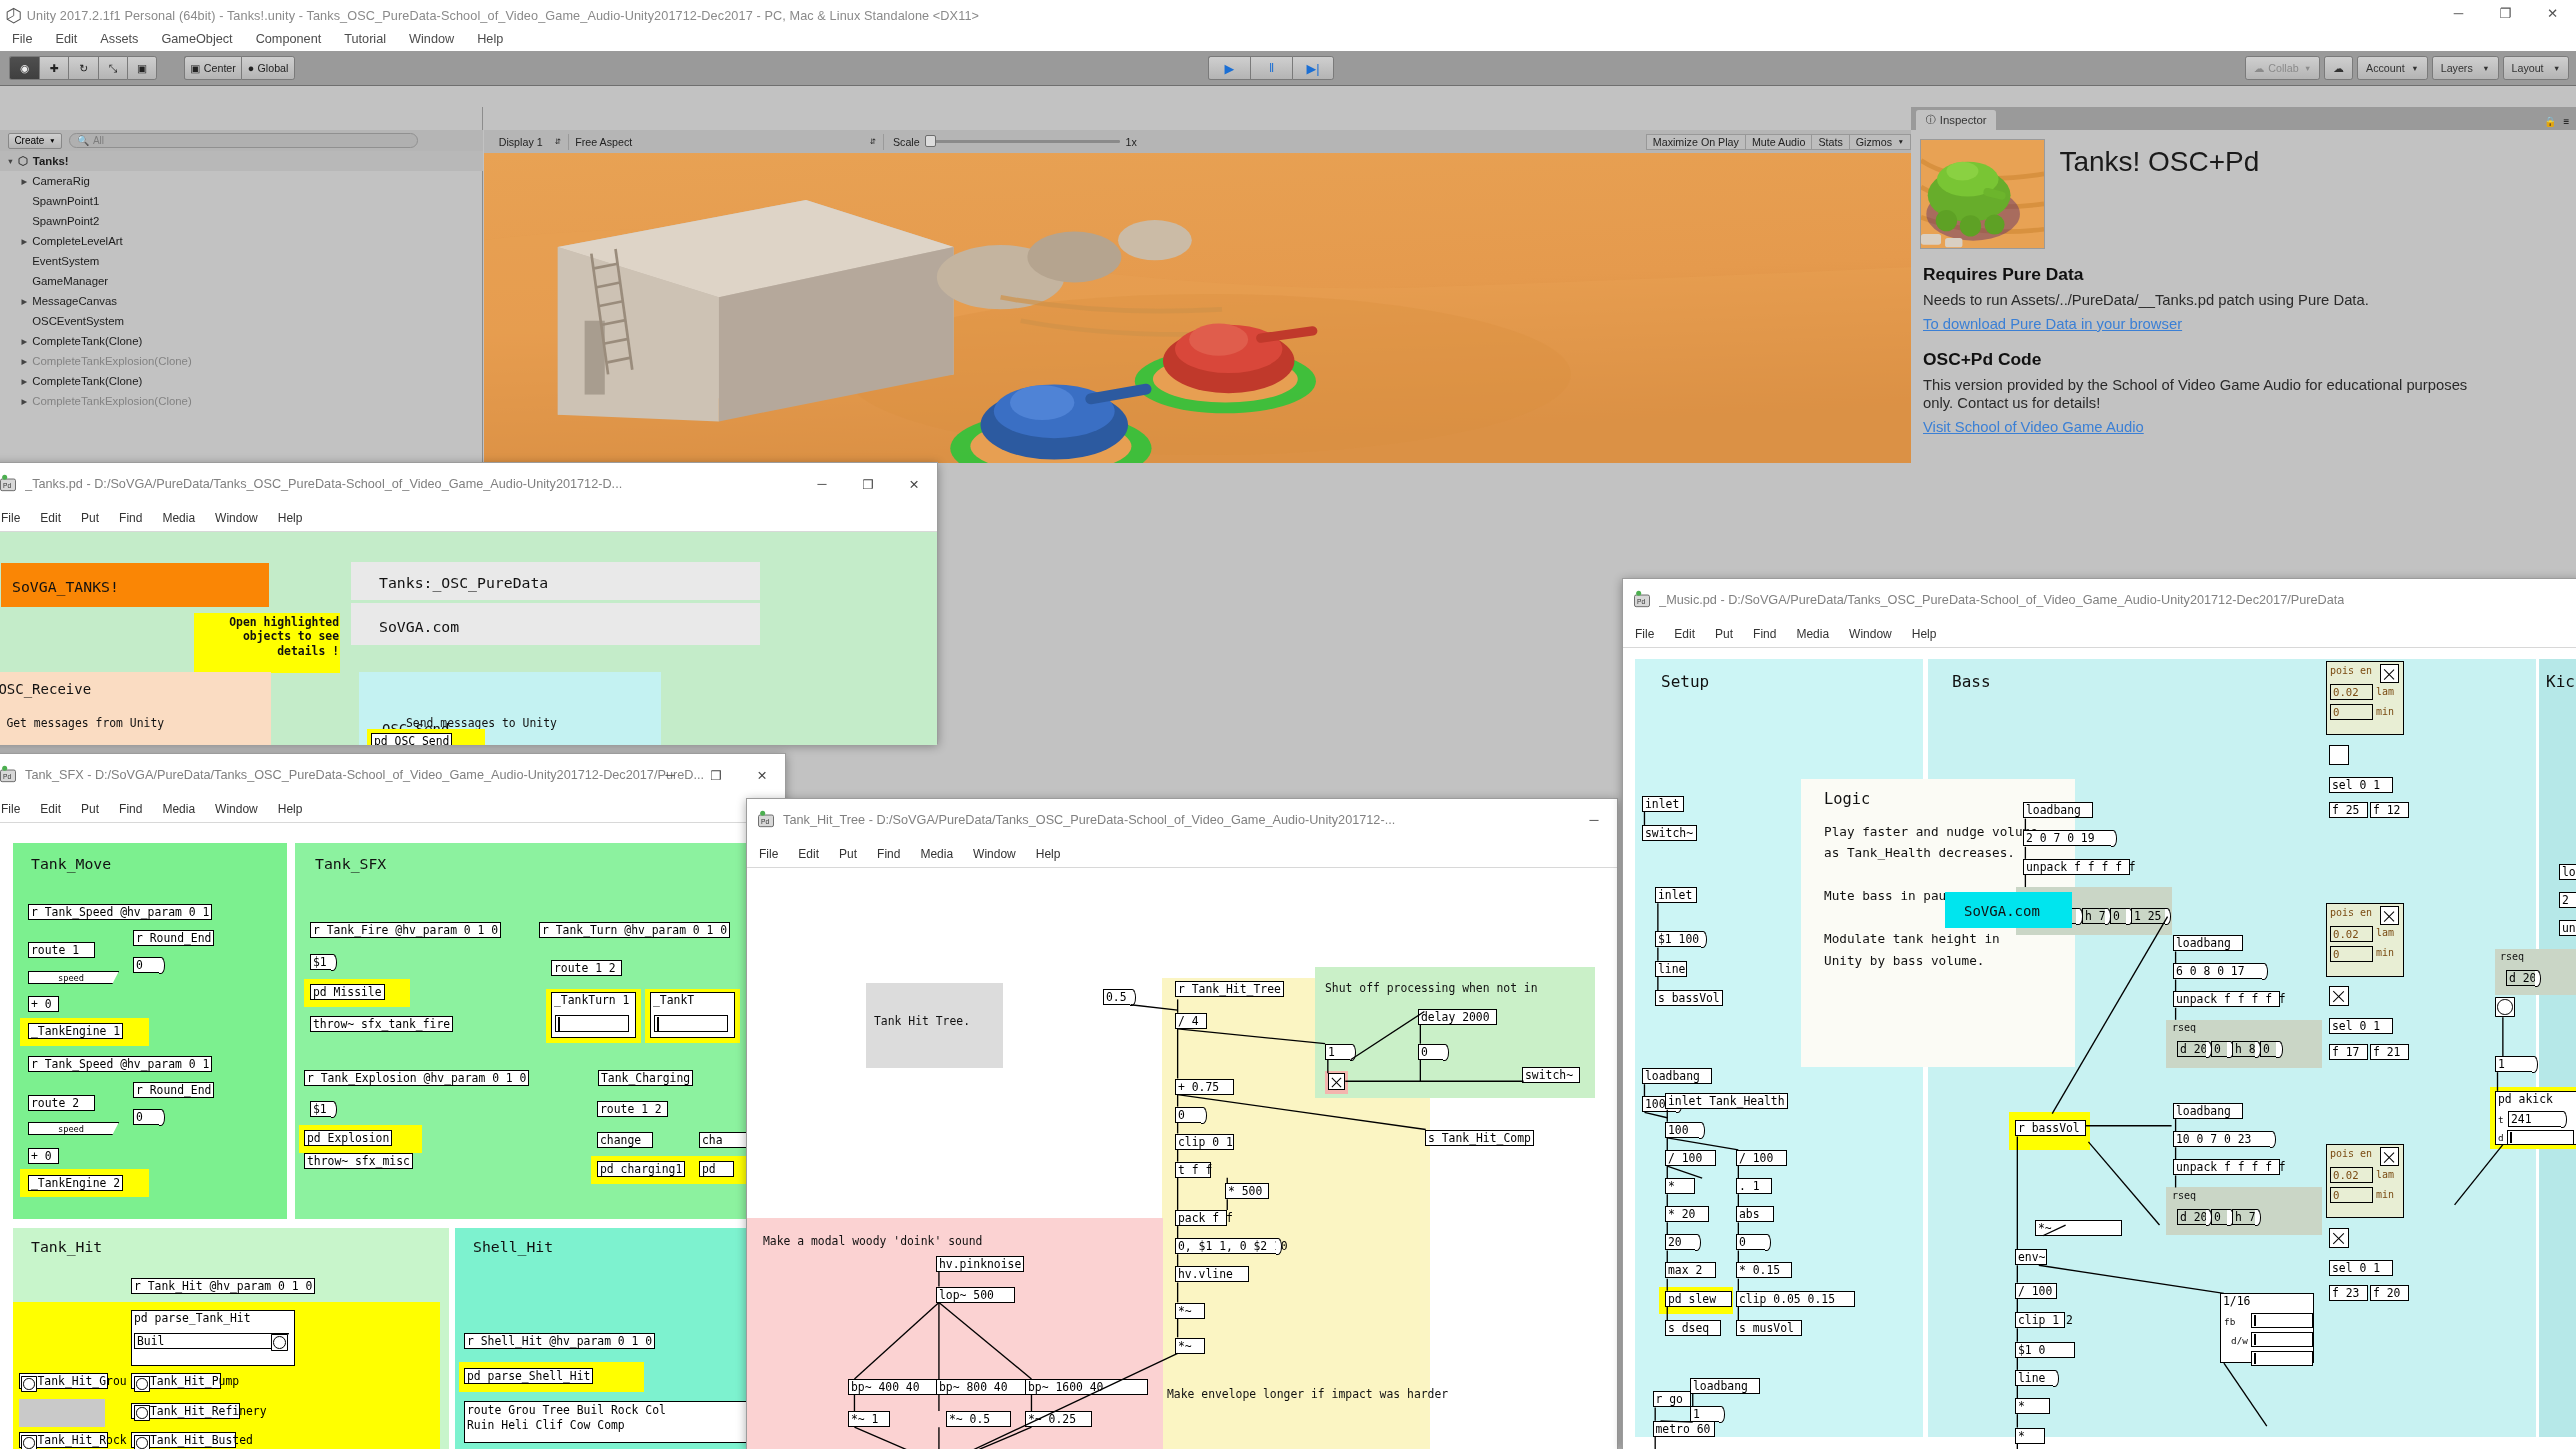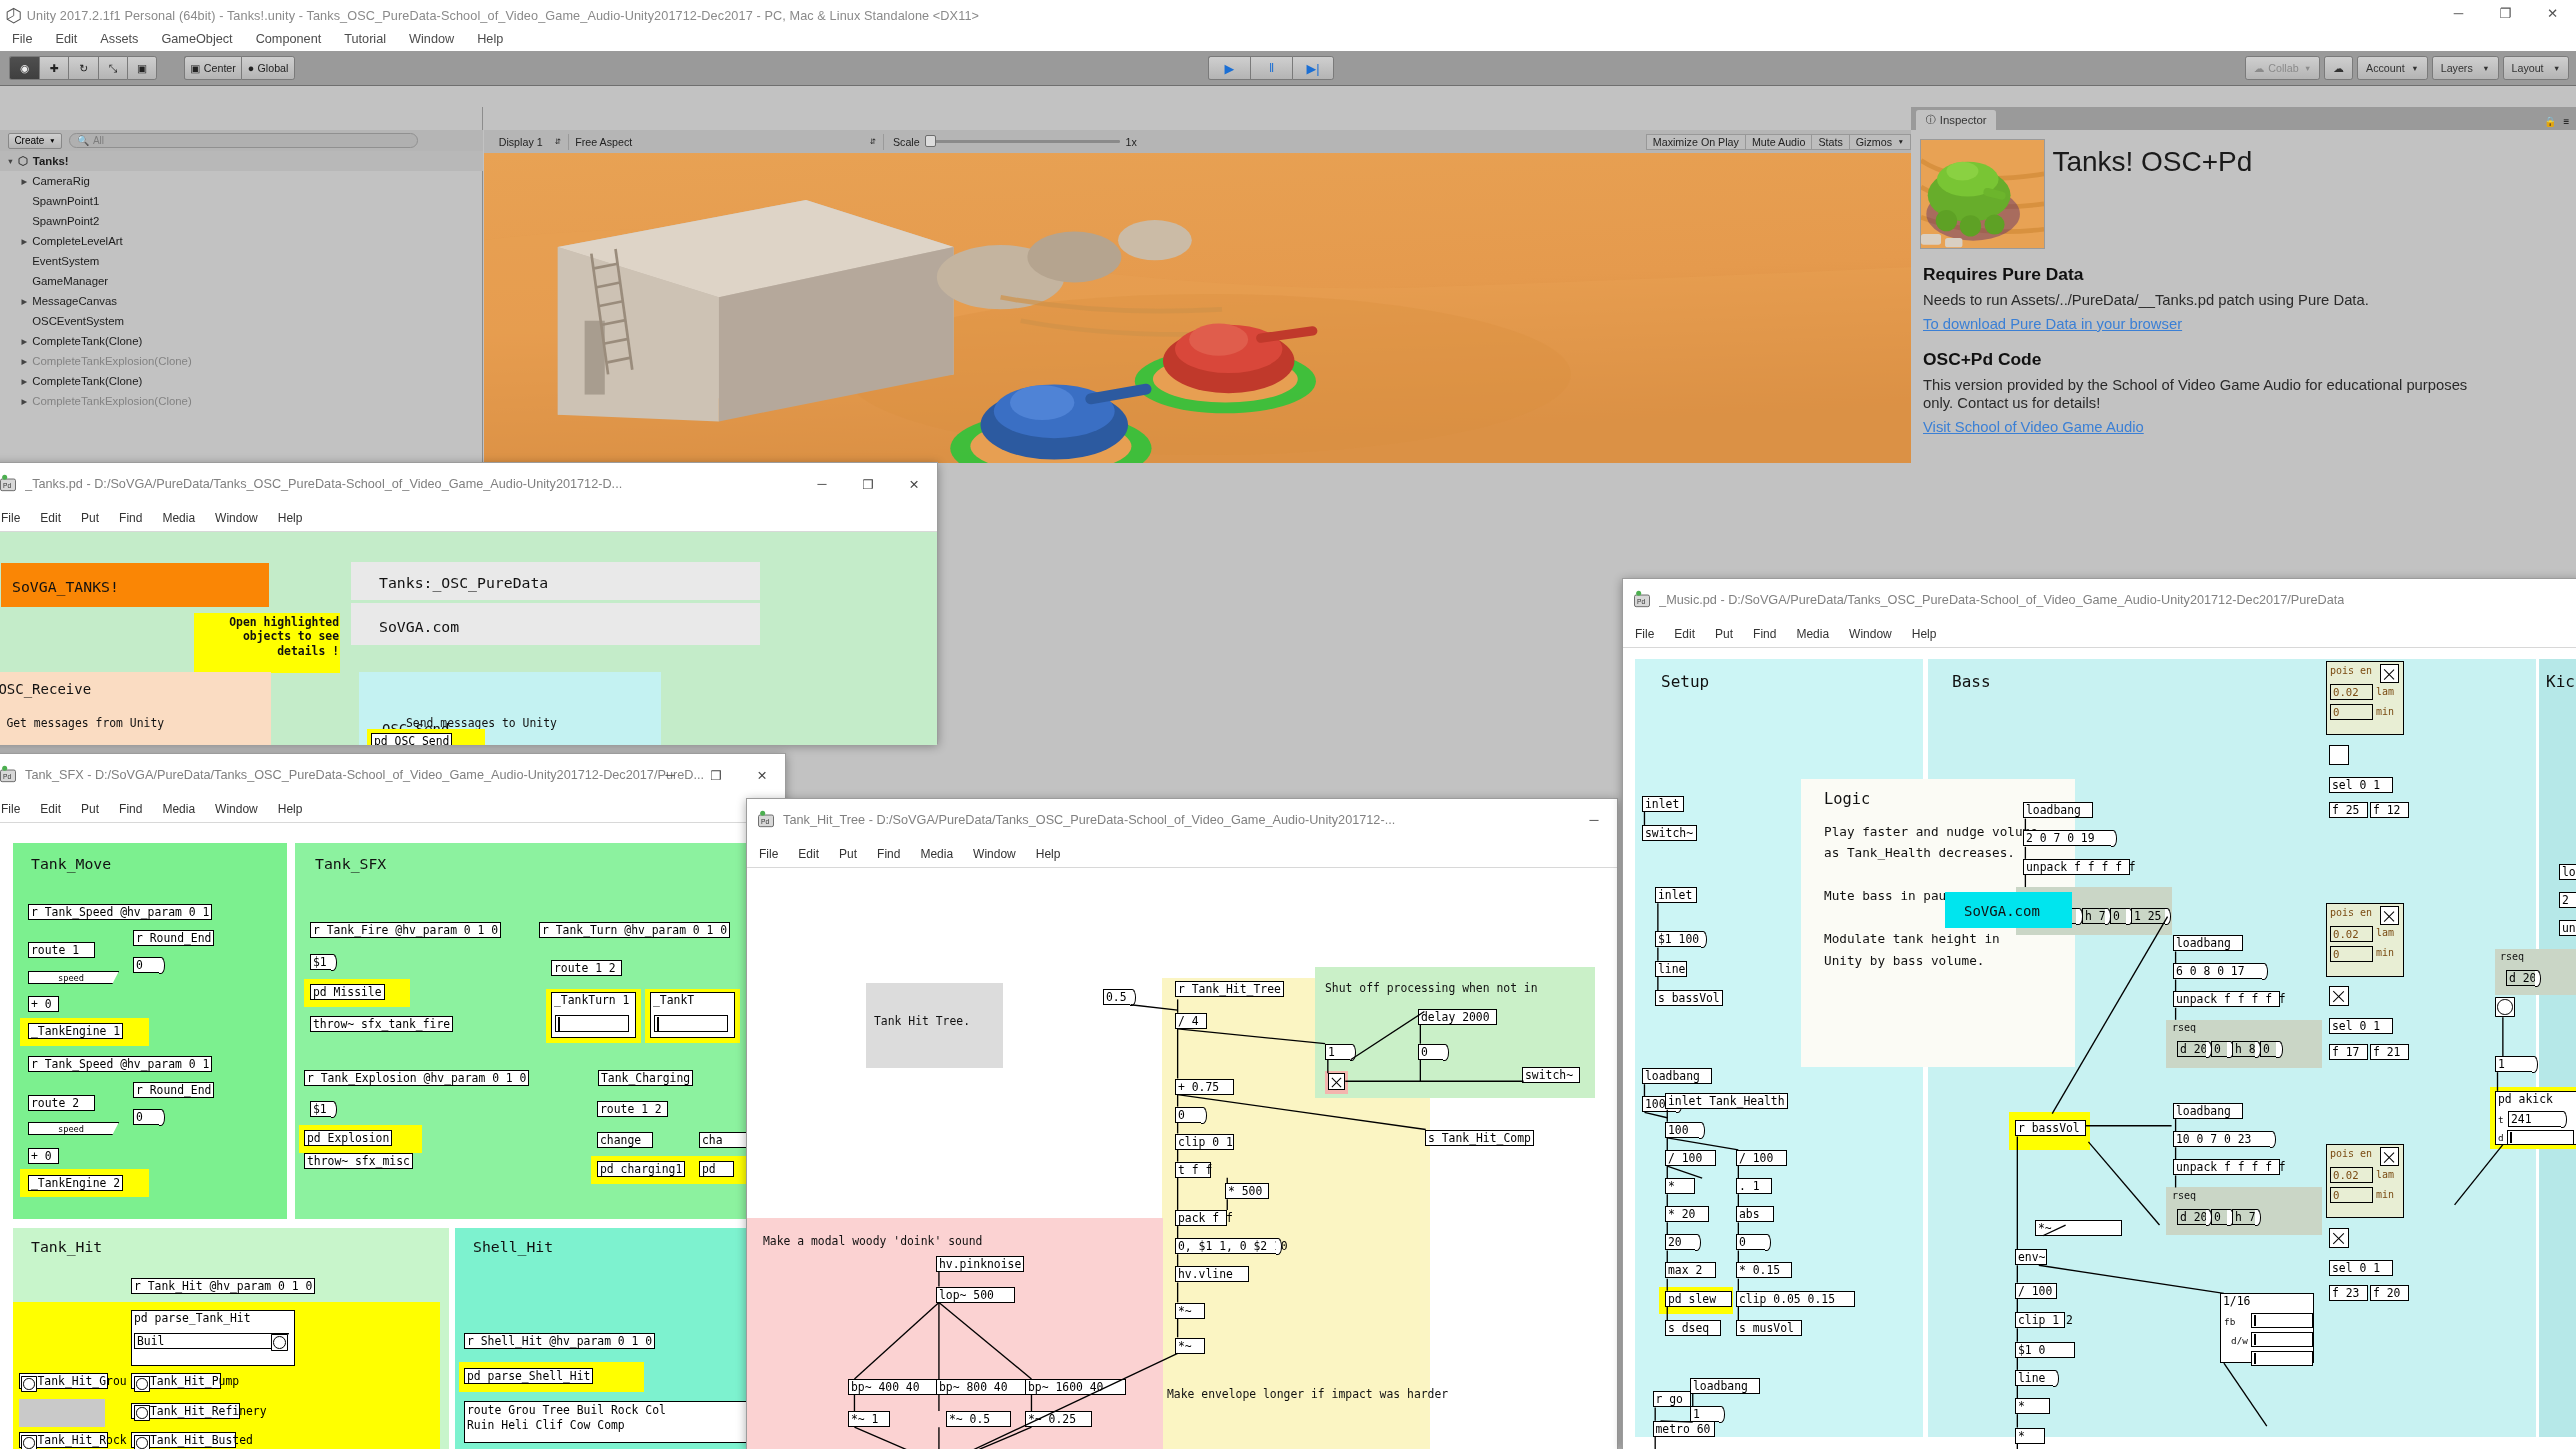--- a/index.html
+++ b/index.html
@@ -66,21 +66,21 @@
   .gv-slider { width:195px; height:2.7px; background:#8a8a8a; margin:0 5.4px; position:relative; border-radius:1.3px;}
   .gv-knob { position:absolute; left:0; top:-4.7px; width:10.7px; height:12px; background:#dcdcdc; border:0.7px solid #6d6d6d; border-radius:2px;}
   .gv-right { position:absolute; right:0; top:0; display:flex; align-items:center; height:23px;}
   .gv-rbtn { height:16px; padding:0 6px; background:#bdbdbd; border:0.7px solid #989898; border-right:none; display:flex; align-items:center; font-size:10.7px;}
   .gv-rbtn:last-child { border-right:0.7px solid #989898; }
   #game-canvas { position:absolute; left:484px; top:153px; width:1427px; height:310px; overflow:hidden; }
   #insp-tabs { left:1911px; top:107px; width:665px; }
   .insp-body { position:absolute; left:1911px; top:130px; width:665px; height:333px; background:#c2c2c2; }
   .insp-head { display:flex; padding:9.4px 0 0 9.4px; }
   .insp-thumb { width:125px; height:110px; border:0.7px solid #9a9a9a; overflow:hidden; position:relative; background:#e8a75c;}
-  .insp-title { font-size:28px; color:#1a1a1a; margin-left:7px; margin-top:6.7px;text-align:right; }
+  .insp-title { font-size:28px; color:#1a1a1a; margin-left:14px; margin-top:6.7px;text-align:right; }
   .insp-h2 { font-size:17.4px; font-weight:bold; color:#111; margin:14.8px 0 5.4px 12px; }
   .insp-p { font-size:14.8px; color:#2a2a2a; margin:0 0 6.7px 12px; width:570px; line-height:1.25;}
   .insp-link { font-size:14.8px; color:#3a7fd5; margin:0 0 2.7px 12px; text-decoration:underline; display:inline-block;}
 
   
   .pdwin { position:absolute; background:#fff; border:0.7px solid #9c9c9c; box-shadow:0 2px 9.4px rgba(0,0,0,.33); }
   .pd-title { height:42px; background:#fff; display:flex; align-items:center; padding-left:9.4px; position:relative; }
   .pd-ico { width:20px; height:20px; margin-right:6.7px; flex:0 0 auto; }
   .pd-titletext { font-size:12.7px; color:#808080; white-space:nowrap; overflow:hidden; }
   .pd-wbtns { position:absolute; right:0; top:0; height:42px; display:flex; }
@@ -603,21 +603,21 @@
     <div class="hl" style="left:578px;top:203px;width:23px;height:23px;background:#f4b5ae"></div>
     <div class="tgl on" style="left:581px;top:205px;width:17.4px;height:17.4px"></div>
     <div class="obj" style="left:775px;top:199px;width:58px">switch~</div>
     <div class="obj" style="left:678px;top:262px;">s Tank_Hit_Comp</div>
 
     <div class="cmt" style="left:16px;top:366px;">Make a modal woody 'doink' sound</div>
     <div class="obj" style="left:189px;top:388px;">hv.pinknoise</div>
     <div class="obj" style="left:189px;top:419px;width:79px">lop~ 500</div>
     <div class="obj" style="left:101px;top:511px;width:90px">bp~ 400 40</div>
     <div class="obj" style="left:189px;top:511px;width:90px">bp~ 800 40</div>
-    <div class="obj" style="left:278px;top:511px;width:101px">bp~ 1600 40</div>
+    <div class="obj" style="left:278px;top:511px;width:123px">bp~ 1600 40</div>
     <div class="obj" style="left:101px;top:543px;width:42px">*~ 1</div>
     <div class="obj" style="left:199px;top:543px;width:65px">*~ 0.5</div>
     <div class="obj" style="left:278px;top:543px;width:67px">*~ 0.25</div>
 
     <svg style="position:absolute;left:0;top:0;width:872px;height:582px;pointer-events:none" viewBox="0 0 1300 868" width="872" height="582">
       <g stroke="#000" stroke-width="2" fill="none">
         <line x1="572" y1="204" x2="642" y2="212"></line>
         <line x1="642" y1="196" x2="642" y2="216"></line>
         <line x1="642" y1="240" x2="642" y2="314"></line>
         <line x1="642" y1="338" x2="642" y2="356"></line>

